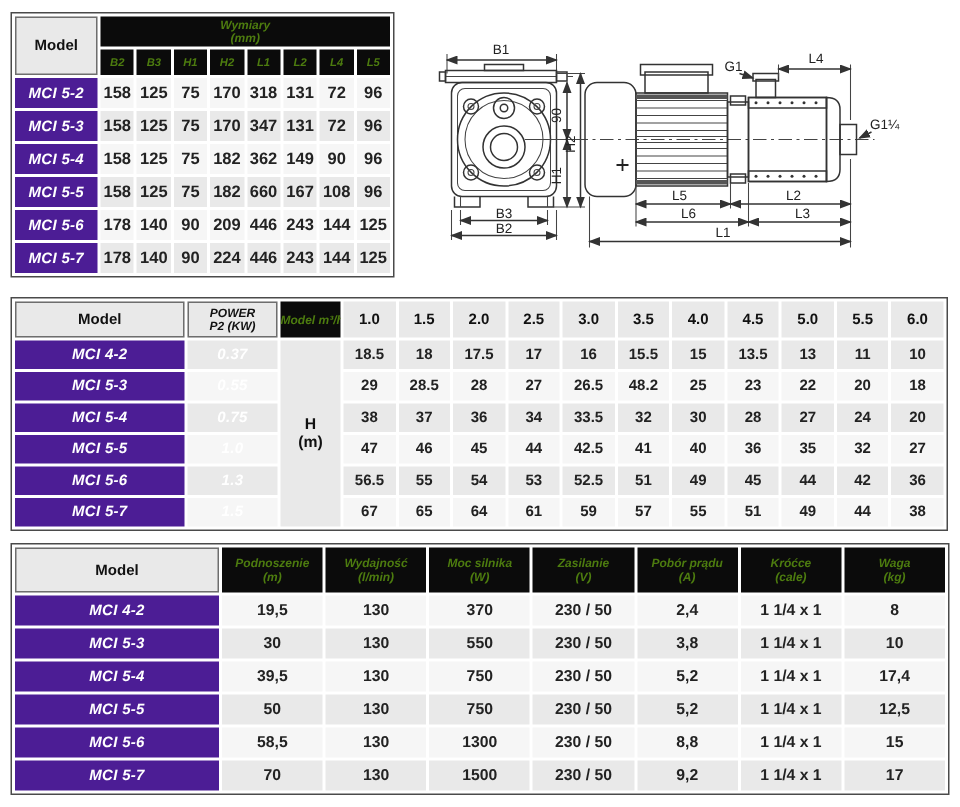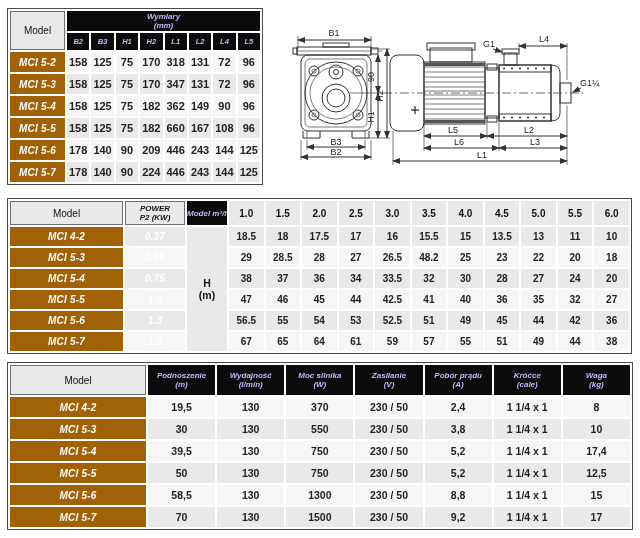--- a/index.html
+++ b/index.html
@@ -3,28 +3,28 @@
 <meta charset="utf-8">
 <style>
   html,body{margin:0;padding:0;}
   body{
     width:640px;height:538px;position:relative;background:#ffffff;
     font-family:"Liberation Sans", sans-serif;color:#1a1a1a;
     -webkit-font-smoothing:antialiased;overflow:hidden;
   }
   table{border-collapse:separate;border-spacing:2px;background:#fff;border:1px solid #4a4a4a;table-layout:fixed;}
   th,td{text-align:center;vertical-align:middle;padding:0;overflow:hidden;white-space:nowrap;}
-  .blk{background:#0b0b0b;color:#c4b5fd;}
+  .blk{background:#0b0b0b;color:#4d7c0f;}
   .gray{background:#e9e9e9;color:#111;border:1px solid #6e6e6e;}
-  .mdl{background:#a16207;color:#ffffff;font-weight:bold;font-style:italic;font-size:10px;letter-spacing:.2px;}
+  .mdl{background:#4c1d95;color:#ffffff;font-weight:bold;font-style:italic;font-size:10px;letter-spacing:.2px;}
   tr.light td{background:#f6f6f6;}
   tr.dark td{background:#e9e9e9;}
   td.val{font-weight:bold;font-size:10.5px;color:#222;}
   .hdr-it{font-style:italic;font-weight:bold;font-size:8px;line-height:9px;}
-  .model-h{font-weight:normal;font-size:10px;}
+  .model-h{font-weight:bold;font-size:10px;}
 
   
   #dims{position:absolute;left:7px;top:8px;width:256px;}
   #dims .sub{font-style:italic;font-weight:bold;font-size:7.5px;height:17px;}
   #dims td.val{height:20px;font-size:11px;}
   #dims .grp{height:20px;}
   #dims .mdl{font-size:10px;}
 
   
   #drawing{position:absolute;left:283px;top:20px;width:357px;height:172px;}

